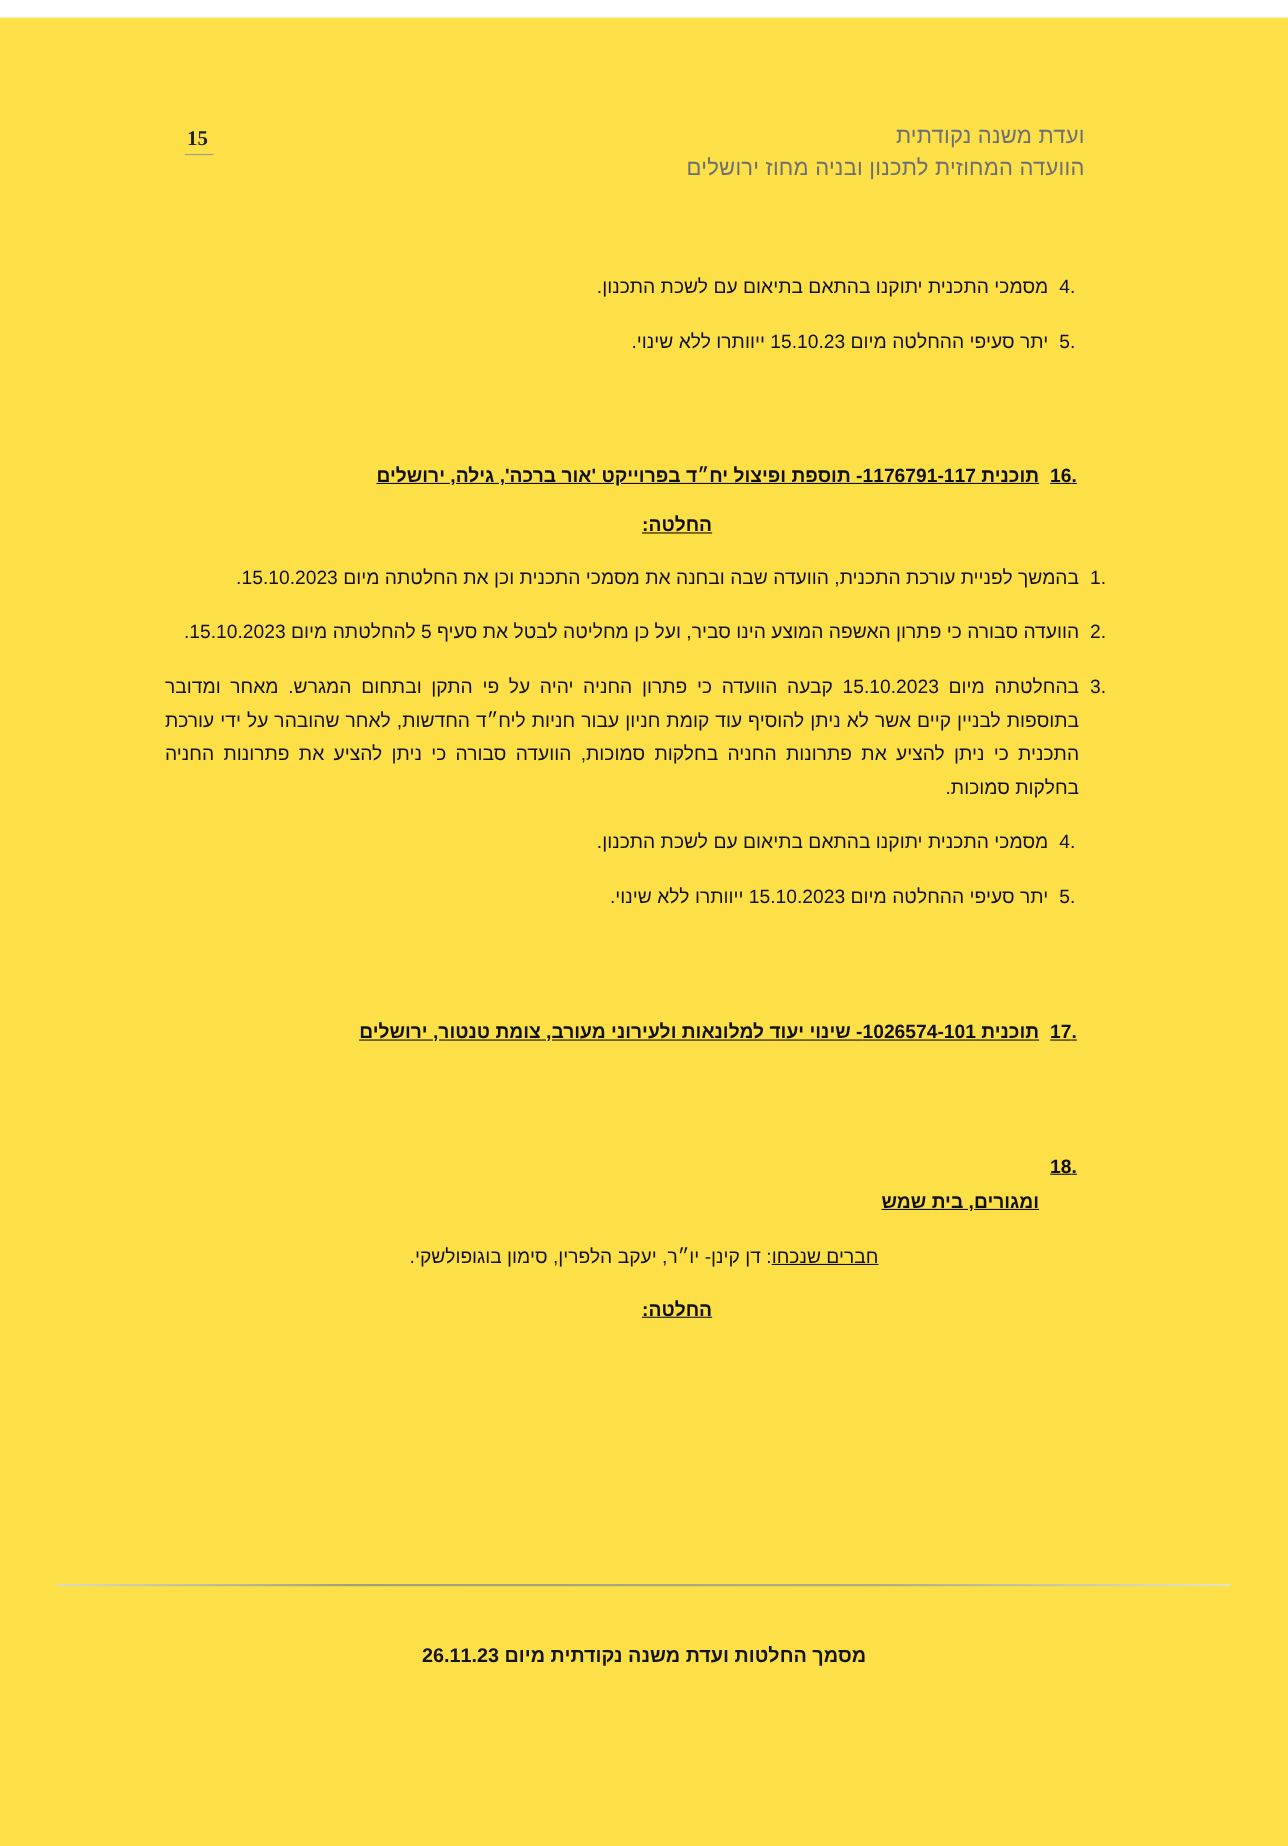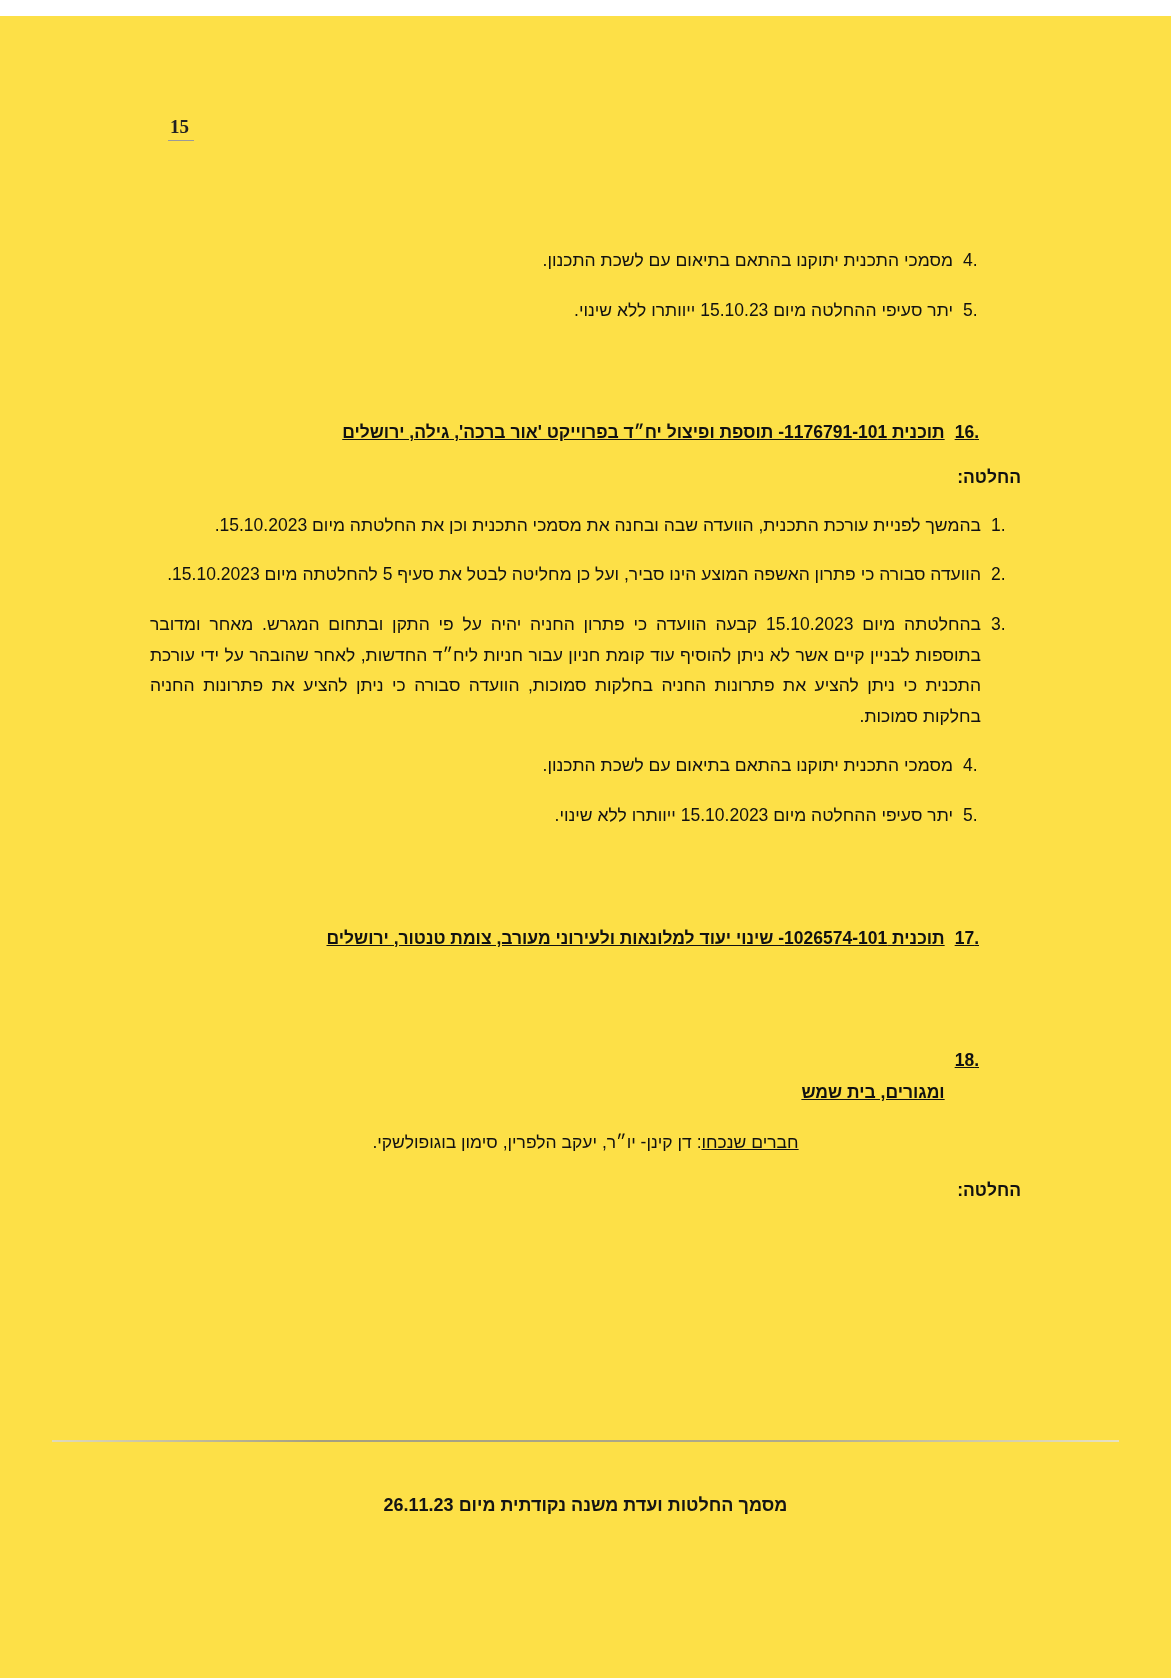--- a/index.html
+++ b/index.html
@@ -166,21 +166,22 @@
     line-height: 1.8;
     margin: 0 0 22px 0;
     text-align: center;
     direction: rtl;
   }
   .members .lbl { text-decoration: underline; }
 
   .decision-label {
     font-size: 17.5px;
     font-weight: 700;
-    text-align: right;
+    text-decoration: underline;
+    text-align: center;
     margin: 8px 0 22px 0;
     padding-left: 60px;
   }
 
   .plain-line {
     font-size: 17.5px;
     line-height: 1.8;
     text-align: center;
     margin-bottom: 10px;
     direction: rtl;
@@ -224,41 +225,45 @@
 </style>
 </head>
 <body>
 
 <div class="page">
 
   <div class="header">
     <div class="page-number">15</div>
     <div class="page-number-rule"></div>
 
+    <div class="header-text">
+      <div class="line1">ועדת משנה נקודתית</div>
+      <div class="line2">הוועדה המחוזית לתכנון ובניה מחוז ירושלים</div>
+    </div>
 
   </div>
 
   <div class="content">
 
     <div class="list-block indent-right">
       <div class="li centerish">
         <span class="num">.4</span>
         <span class="txt">מסמכי התכנית יתוקנו בהתאם בתיאום עם לשכת התכנון.</span>
       </div>
       <div class="li centerish">
         <span class="num">.5</span>
         <span class="txt">יתר סעיפי ההחלטה מיום 15.10.23 ייוותרו ללא שינוי.</span>
       </div>
     </div>
 
     <div class="spacer-md"></div>
 
     <div class="sec-title">
       <span class="snum">.16</span>
-      <span class="stxt">תוכנית 1176791-101- תוספת ופיצול יח״ד בפרוייקט 'אור ברכה', גילה, ירושלים</span>
+      <span class="stxt">תוכנית 1176791-117- תוספת ופיצול יח״ד בפרוייקט 'אור ברכה', גילה, ירושלים</span>
     </div>
 
 
     <div class="decision-label">החלטה:</div>
 
     <div class="list-block">
       <div class="li">
         <span class="num">.1</span>
         <span class="txt">בהמשך לפניית עורכת התכנית, הוועדה שבה ובחנה את מסמכי התכנית וכן את החלטתה מיום 15.10.2023.</span>
       </div>

